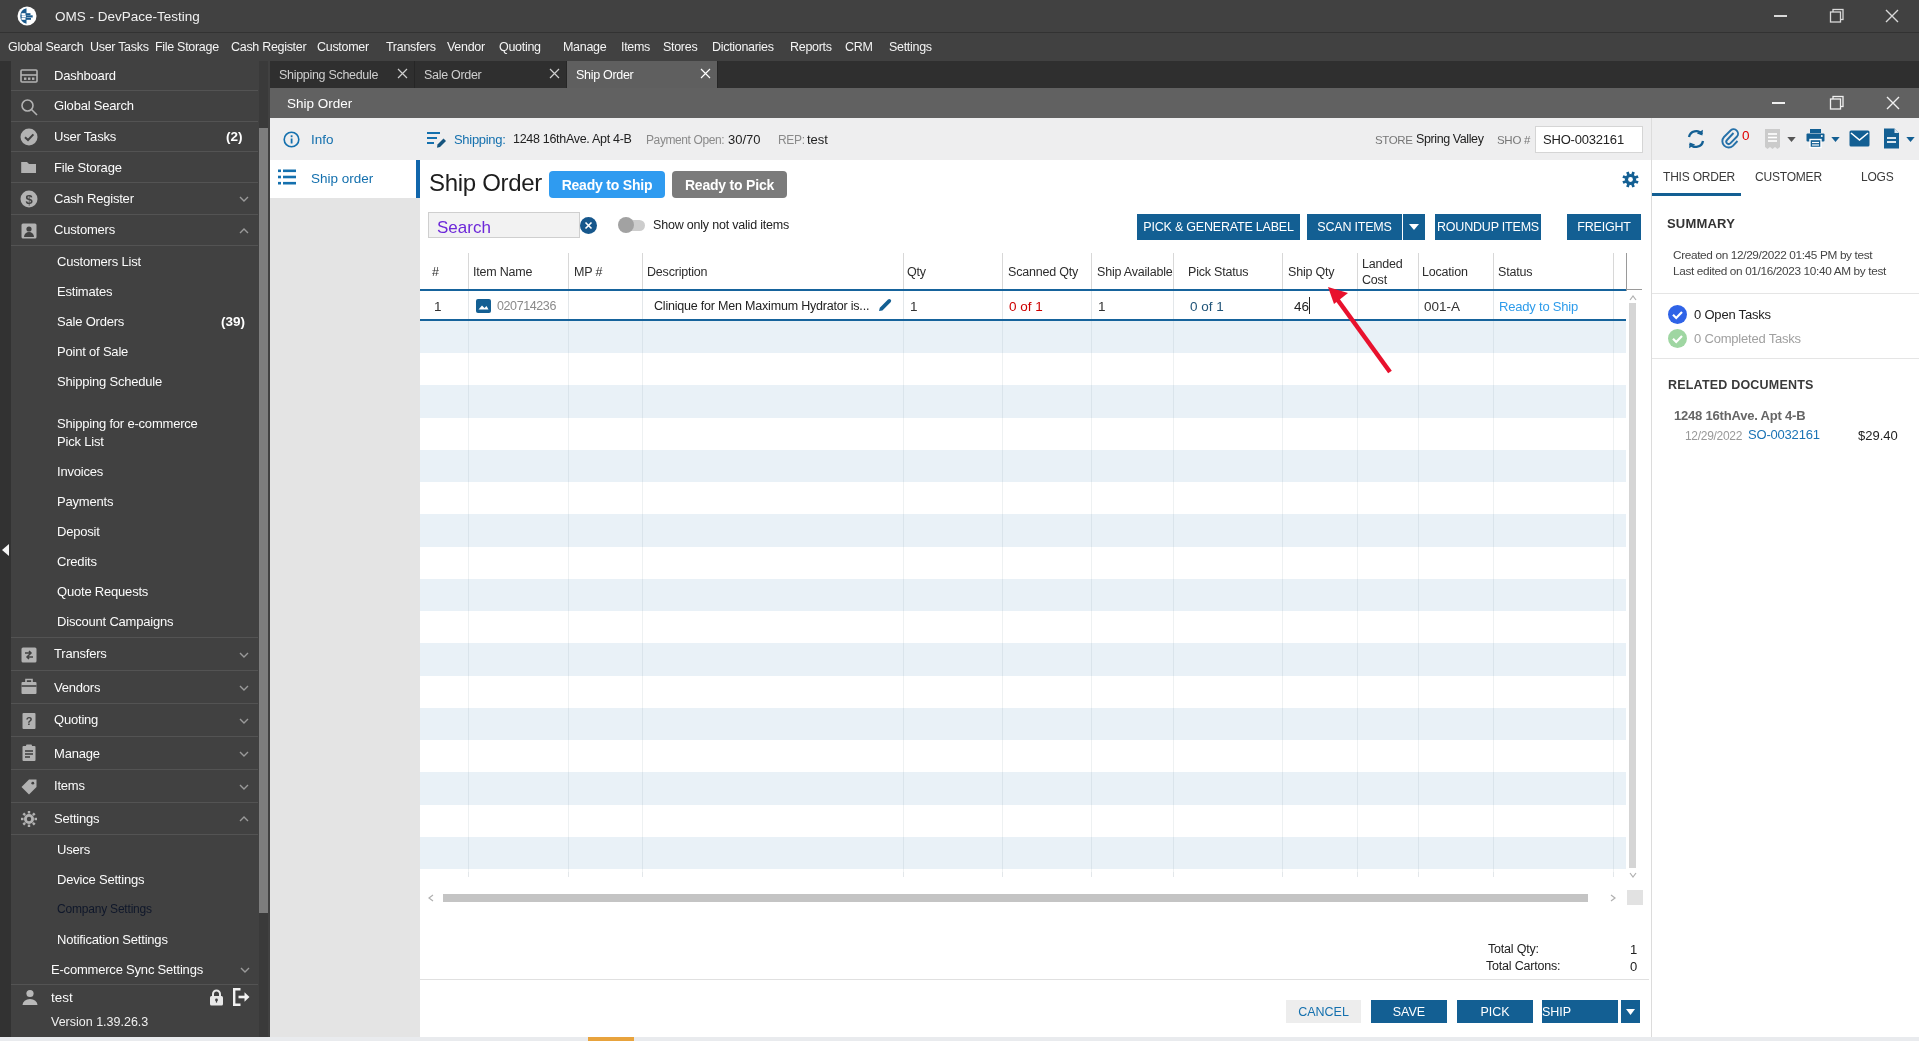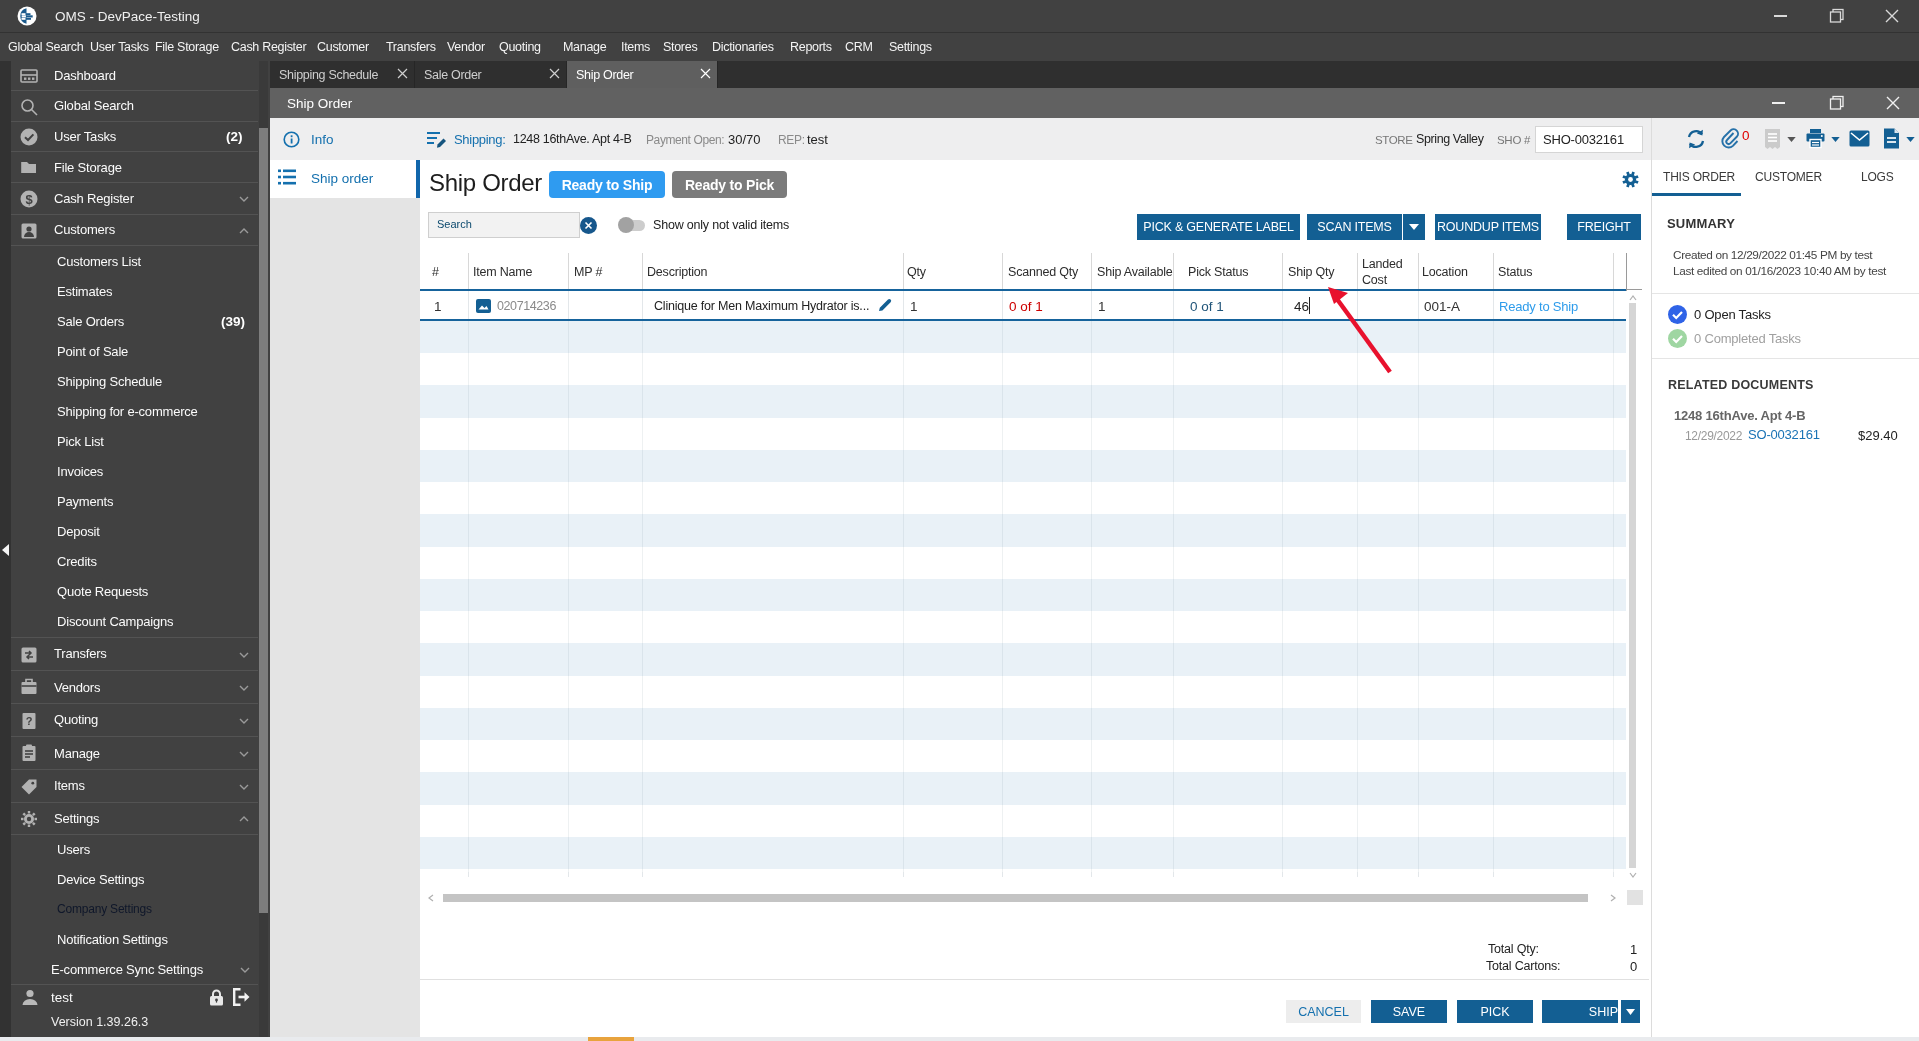--- a/index.html
+++ b/index.html
@@ -171,21 +171,21 @@
 <div class="t" style="left:54px;top:811px;font-size:13px;letter-spacing:-0.2px;color:#fbfbfb">Settings</div>
 <svg class="a" style="left:239px;top:816.0px" width="10" height="6" viewBox="0 0 10 6">
     <path d="M1 5 L5 1 L9 5" stroke="#9a9a9a" stroke-width="1.4" fill="none"></path>
   </svg>
 <div class="t" style="left:57px;top:254px;font-size:13px;letter-spacing:-0.2px;color:#fbfbfb">Customers List</div>
 <div class="t" style="left:57px;top:284px;font-size:13px;letter-spacing:-0.2px;color:#fbfbfb">Estimates</div>
 <div class="t" style="left:57px;top:314px;font-size:13px;letter-spacing:-0.2px;color:#fbfbfb">Sale Orders</div>
 <div class="t" style="left:221px;top:314px;font-size:13.5px;font-weight:bold;color:#fff">(39)</div>
 <div class="t" style="left:57px;top:344px;font-size:13px;letter-spacing:-0.2px;color:#fbfbfb">Point of Sale</div>
 <div class="t" style="left:57px;top:374px;font-size:13px;letter-spacing:-0.2px;color:#fbfbfb">Shipping Schedule</div>
-<div class="t" style="left:57px;top:404px;font-size:13px;letter-spacing:-0.2px;color:#fbfbfb">Shipping for e-commerce</div>
+<div class="t" style="left:57px;top:416px;font-size:13px;letter-spacing:-0.2px;color:#fbfbfb">Shipping for e-commerce</div>
 <div class="t" style="left:57px;top:434px;font-size:13px;letter-spacing:-0.2px;color:#fbfbfb">Pick List</div>
 <div class="t" style="left:57px;top:464px;font-size:13px;letter-spacing:-0.2px;color:#fbfbfb">Invoices</div>
 <div class="t" style="left:57px;top:494px;font-size:13px;letter-spacing:-0.2px;color:#fbfbfb">Payments</div>
 <div class="t" style="left:57px;top:524px;font-size:13px;letter-spacing:-0.2px;color:#fbfbfb">Deposit</div>
 <div class="t" style="left:57px;top:554px;font-size:13px;letter-spacing:-0.2px;color:#fbfbfb">Credits</div>
 <div class="t" style="left:57px;top:584px;font-size:13px;letter-spacing:-0.2px;color:#fbfbfb">Quote Requests</div>
 <div class="t" style="left:57px;top:614px;font-size:13px;letter-spacing:-0.2px;color:#fbfbfb">Discount Campaigns</div>
 <div class="t" style="left:57px;top:842px;font-size:13px;letter-spacing:-0.2px;color:#fbfbfb">Users</div>
 <div class="t" style="left:57px;top:872px;font-size:13px;letter-spacing:-0.2px;color:#fbfbfb">Device Settings</div>
 <div class="t" style="left:57px;top:902px;font-size:12px;letter-spacing:-0.2px;color:#0f172a">Company Settings</div>
@@ -347,21 +347,21 @@
     <line x1="11.4" y1="14.1" x2="12.6" y2="17.1" stroke="#135f93" stroke-width="2.7"></line>
     <line x1="7.6" y1="14.1" x2="6.4" y2="17.1" stroke="#135f93" stroke-width="2.7"></line>
     <line x1="4.9" y1="11.4" x2="1.9" y2="12.6" stroke="#135f93" stroke-width="2.7"></line>
     <line x1="4.9" y1="7.6" x2="1.9" y2="6.4" stroke="#135f93" stroke-width="2.7"></line>
     <line x1="7.6" y1="4.9" x2="6.4" y2="1.9" stroke="#135f93" stroke-width="2.7"></line>
     <line x1="11.4" y1="4.9" x2="12.6" y2="1.9" stroke="#135f93" stroke-width="2.7"></line>
     <line x1="14.1" y1="7.6" x2="17.1" y2="6.4" stroke="#135f93" stroke-width="2.7"></line>
     <circle cx="9.5" cy="9.5" r="2.4" fill="#fff"></circle>
   </svg>
 <div class="a" style="left:428px;top:212px;width:152px;height:26px;background:#f2f2f2;border:1px solid #cfcfcf"></div>
-<div class="t" style="left:437px;top:218px;font-size:11px;color:#0c4a6e">Search</div>
+<div class="t" style="left:437px;top:218px;font-size:17px;color:#6d28d9">Search</div>
 <svg class="a" style="left:580px;top:217px" width="17" height="17" viewBox="0 0 17 17">
 <circle cx="8.5" cy="8.5" r="8.5" fill="#16578c"></circle>
 <path d="M5.5 5.5 L11.5 11.5 M11.5 5.5 L5.5 11.5" stroke="#fff" stroke-width="1.6"></path>
 </svg>
 <div class="a" style="left:621px;top:220px;width:24px;height:11px;background:#cdcdcd;border-radius:6px"></div>
 <div class="a" style="left:618px;top:217px;width:16px;height:16px;background:#a2a2a2;border-radius:50%"></div>
 <div class="t" style="left:653px;top:218px;font-size:12.5px;letter-spacing:-0.2px;color:#222">Show only not valid items</div>
 <div class="a" style="left:1137px;top:214px;width:163px;height:26px;background:#135f93"></div>
 <div class="t" style="left:1137px;top:220px;width:163px;text-align:center;font-size:12.5px;letter-spacing:-0.2px;color:#fff">PICK &amp; GENERATE LABEL</div>
 <div class="a" style="left:1307px;top:214px;width:95px;height:26px;background:#135f93"></div>
@@ -470,21 +470,21 @@
 <div class="t" style="left:1630px;top:942px;font-size:13px;color:#222">1</div>
 <div class="t" style="left:1630px;top:959px;font-size:13px;color:#222">0</div>
 <div class="a" style="left:420px;top:979px;width:1229px;height:1px;background:#e0e0e0"></div>
 <div class="a" style="left:1286px;top:1000px;width:75px;height:23px;background:#ededed"></div>
 <div class="t" style="left:1286px;top:1005px;width:75px;text-align:center;font-size:12.5px;color:#1470ae">CANCEL</div>
 <div class="a" style="left:1371px;top:1000px;width:76px;height:23px;background:#135f93"></div>
 <div class="t" style="left:1371px;top:1005px;width:76px;text-align:center;font-size:12.5px;color:#fff">SAVE</div>
 <div class="a" style="left:1457px;top:1000px;width:76px;height:23px;background:#135f93"></div>
 <div class="t" style="left:1457px;top:1005px;width:76px;text-align:center;font-size:12.5px;color:#fff">PICK</div>
 <div class="a" style="left:1542px;top:1000px;width:76px;height:23px;background:#135f93"></div>
-<div class="t" style="left:1542px;top:1005px;width:76px;text-align:right;font-size:12.5px;color:#fff">SHIP</div>
+<div class="t" style="left:1542px;top:1005px;width:76px;text-align:left;font-size:12.5px;color:#fff">SHIP</div>
 <div class="a" style="left:1621px;top:1000px;width:19px;height:23px;background:#135f93"></div>
 <svg class="a" style="left:1626px;top:1009px" width="9" height="6" viewBox="0 0 9 6">
     <path d="M0 0 L4.5 6 L9 0 Z" fill="#fff"></path>
   </svg>
 <div class="t" style="left:1663px;top:170px;font-size:12px;letter-spacing:-0.2px;color:#3a3a3a">THIS ORDER</div>
 <div class="t" style="left:1755px;top:170px;font-size:12px;letter-spacing:-0.2px;color:#3a3a3a">CUSTOMER</div>
 <div class="t" style="left:1861px;top:170px;font-size:12px;letter-spacing:-0.2px;color:#3a3a3a">LOGS</div>
 <div class="a" style="left:1652px;top:193px;width:89px;height:3px;background:#135f93"></div>
 <div class="t" style="left:1667px;top:216px;font-size:13px;font-weight:bold;color:#333;letter-spacing:0.2px">SUMMARY</div>
 <div class="t" style="left:1673px;top:248px;font-size:11.8px;letter-spacing:-0.35px;color:#444">Created on 12/29/2022 01:45 PM by test</div>

